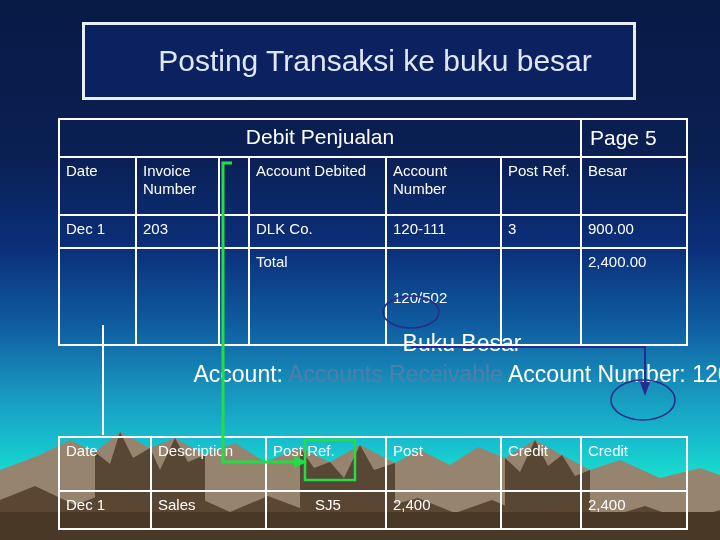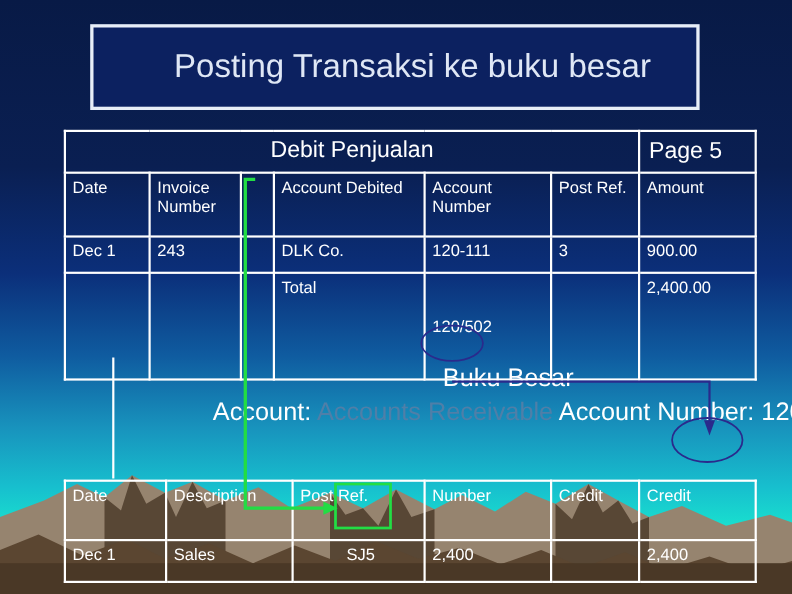--- a/index.html
+++ b/index.html
@@ -211,25 +211,25 @@
         <td class="jhead-main" colspan="6">Debit Penjualan</td>
         <td class="jhead-page">Page 5</td>
       </tr>
       <tr>
         <td class="cell-h">Date</td>
         <td class="cell-h">Invoice Number</td>
         <td class="cell-h"></td>
         <td class="cell-h">Account Debited</td>
         <td class="cell-h">Account Number</td>
         <td class="cell-h">Post Ref.</td>
-        <td class="cell-h">Amount</td>
+        <td class="cell-h">Besar</td>
       </tr>
       <tr>
         <td class="cell-r1">Dec 1</td>
-        <td class="cell-r1">243</td>
+        <td class="cell-r1">203</td>
         <td class="cell-r1"></td>
         <td class="cell-r1">DLK Co.</td>
         <td class="cell-r1">120-111</td>
         <td class="cell-r1">3</td>
         <td class="cell-r1">900.00</td>
       </tr>
       <tr>
         <td class="cell-r2"></td>
         <td class="cell-r2"></td>
         <td class="cell-r2"></td>
@@ -260,21 +260,21 @@
         <col class="l-post">
       <col class="l-debit">
         <col class="l-credit">
         <col class="l-bal">
     </colgroup>
     <tbody>
       <tr>
         <td class="lcell-h">Date</td>
         <td class="lcell-h">Description</td>
         <td class="lcell-h">Post  Ref.</td>
-        <td class="lcell-h">Number</td>
+        <td class="lcell-h">Post</td>
         <td class="lcell-h">Credit</td>
         <td class="lcell-h">Credit</td>
       </tr>
       <tr>
         <td class="lcell-r">Dec 1</td>
         <td class="lcell-r">Sales</td>
         <td class="lcell-r center">SJ5</td>
         <td class="lcell-r">2,400</td>
         <td class="lcell-r"></td>
         <td class="lcell-r">2,400</td>

